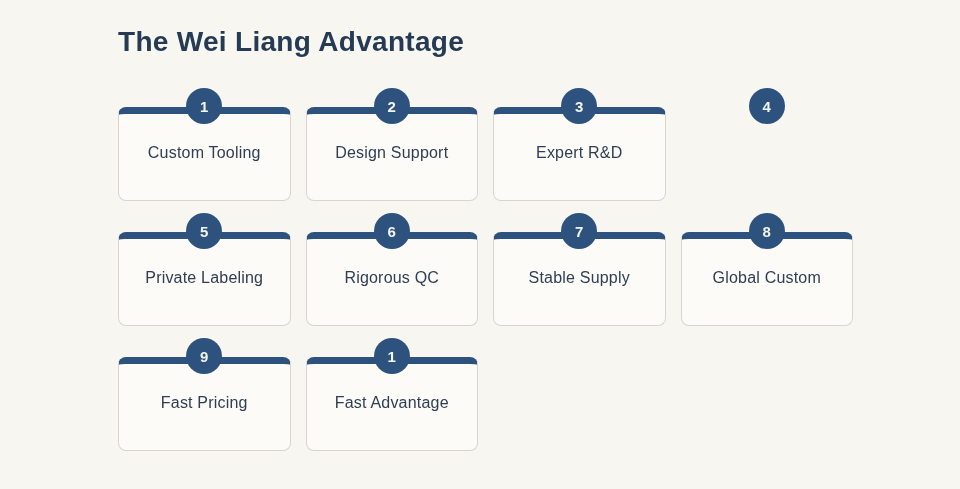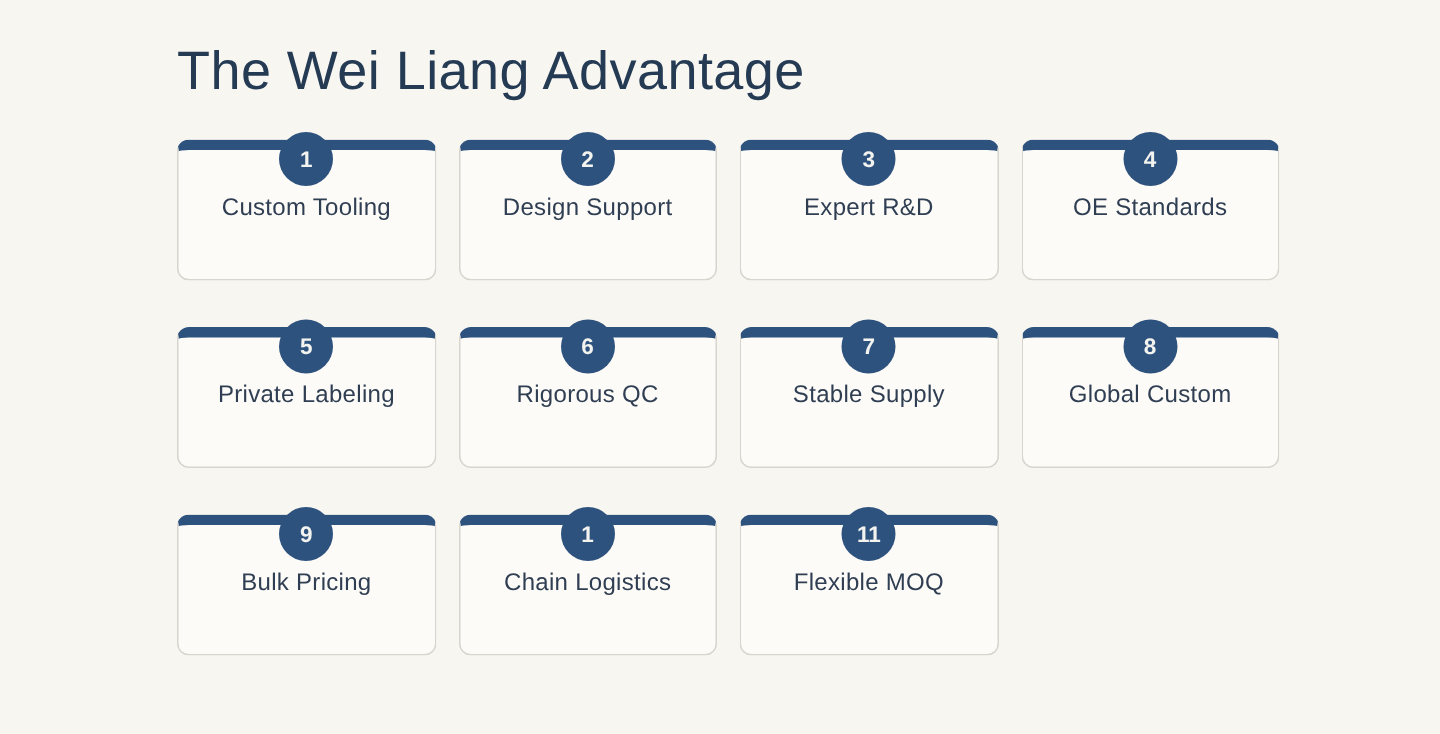--- a/index.html
+++ b/index.html
@@ -18,22 +18,22 @@
   }
   body {
     position: relative;
     background: var(--background);
     font-family: "Liberation Sans", sans-serif;
   }
   .page-title {
     position: absolute;
     left: 118px;
     top: 26px;
-    font-size: 36px;
-    font-weight: 400;
+    font-size: 28px;
+    font-weight: 700;
     letter-spacing: 0.3px;
     color: var(--title-text);
   }
   .advantage-grid {
     position: absolute;
     left: 118px;
     top: 88px;
     width: 735px;
     display: grid;
     grid-template-columns: repeat(4, 1fr);
@@ -58,21 +58,21 @@
     font-weight: 700;
     display: flex;
     align-items: center;
     justify-content: center;
     z-index: 2;
   }
   .card {
     position: absolute;
     left: 0;
     right: 0;
-    top: 5px;
+    top: 19px;
     height: 94px;
     background: var(--card-background);
     border: 1px solid var(--card-border);
     border-top: 7px solid var(--accent-navy);
     border-radius: 8px;
     display: flex;
     align-items: center;
     justify-content: center;
     padding-bottom: 8px;
   }
@@ -107,23 +107,20 @@
 
   <div class="card-cell">
     <div class="badge">3</div>
     <div class="card">
       <div class="card-label">Expert R&amp;D</div>
     </div>
   </div>
 
   <div class="card-cell">
     <div class="badge">4</div>
-    <div class="card">
-      <div class="card-label">OE Standards</div>
-    </div>
   </div>
 
   <div class="card-cell">
     <div class="badge">5</div>
     <div class="card">
       <div class="card-label">Private Labeling</div>
     </div>
   </div>
 
   <div class="card-cell">
@@ -143,32 +140,26 @@
   <div class="card-cell">
     <div class="badge">8</div>
     <div class="card">
       <div class="card-label">Global Custom</div>
     </div>
   </div>
 
   <div class="card-cell">
     <div class="badge">9</div>
     <div class="card">
-      <div class="card-label">Bulk Pricing</div>
+      <div class="card-label">Fast Pricing</div>
     </div>
   </div>
 
   <div class="card-cell">
     <div class="badge">1</div>
     <div class="card">
-      <div class="card-label">Chain Logistics</div>
+      <div class="card-label">Fast Advantage</div>
     </div>
   </div>
 
-  <div class="card-cell">
-    <div class="badge">11</div>
-    <div class="card">
-      <div class="card-label">Flexible MOQ</div>
-    </div>
-  </div>
 
 
 </div>
 
 </body></html>

